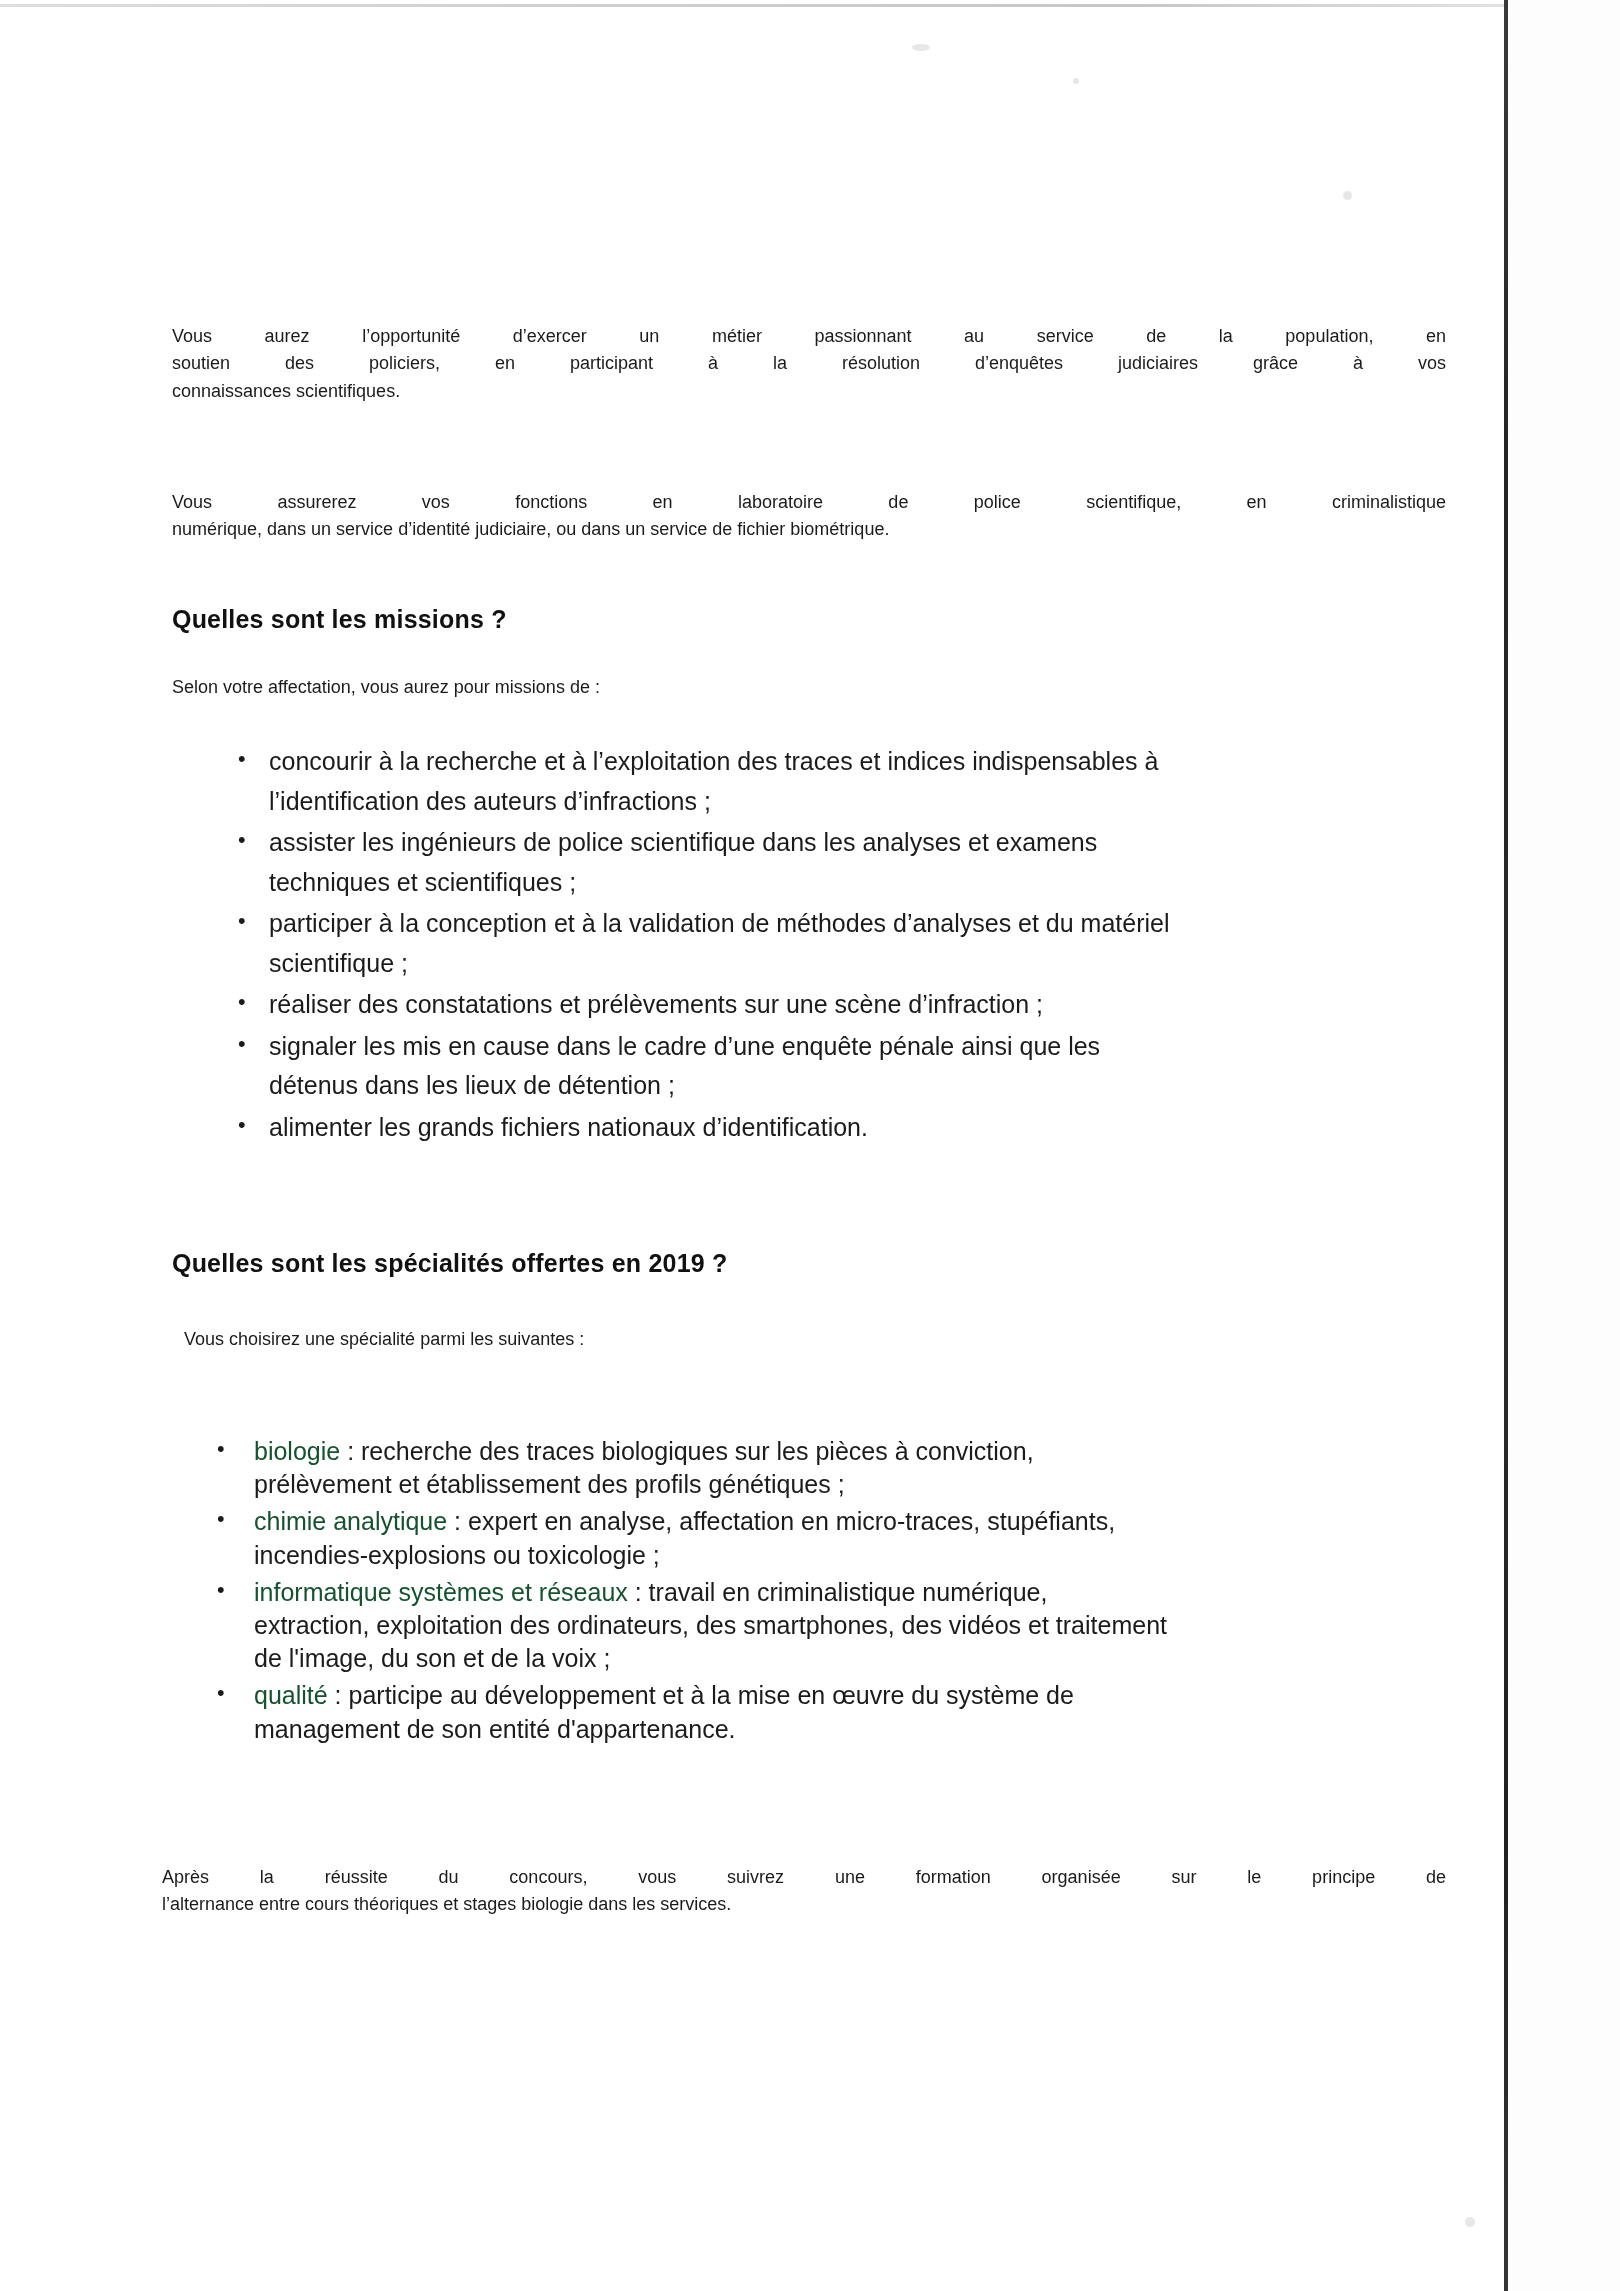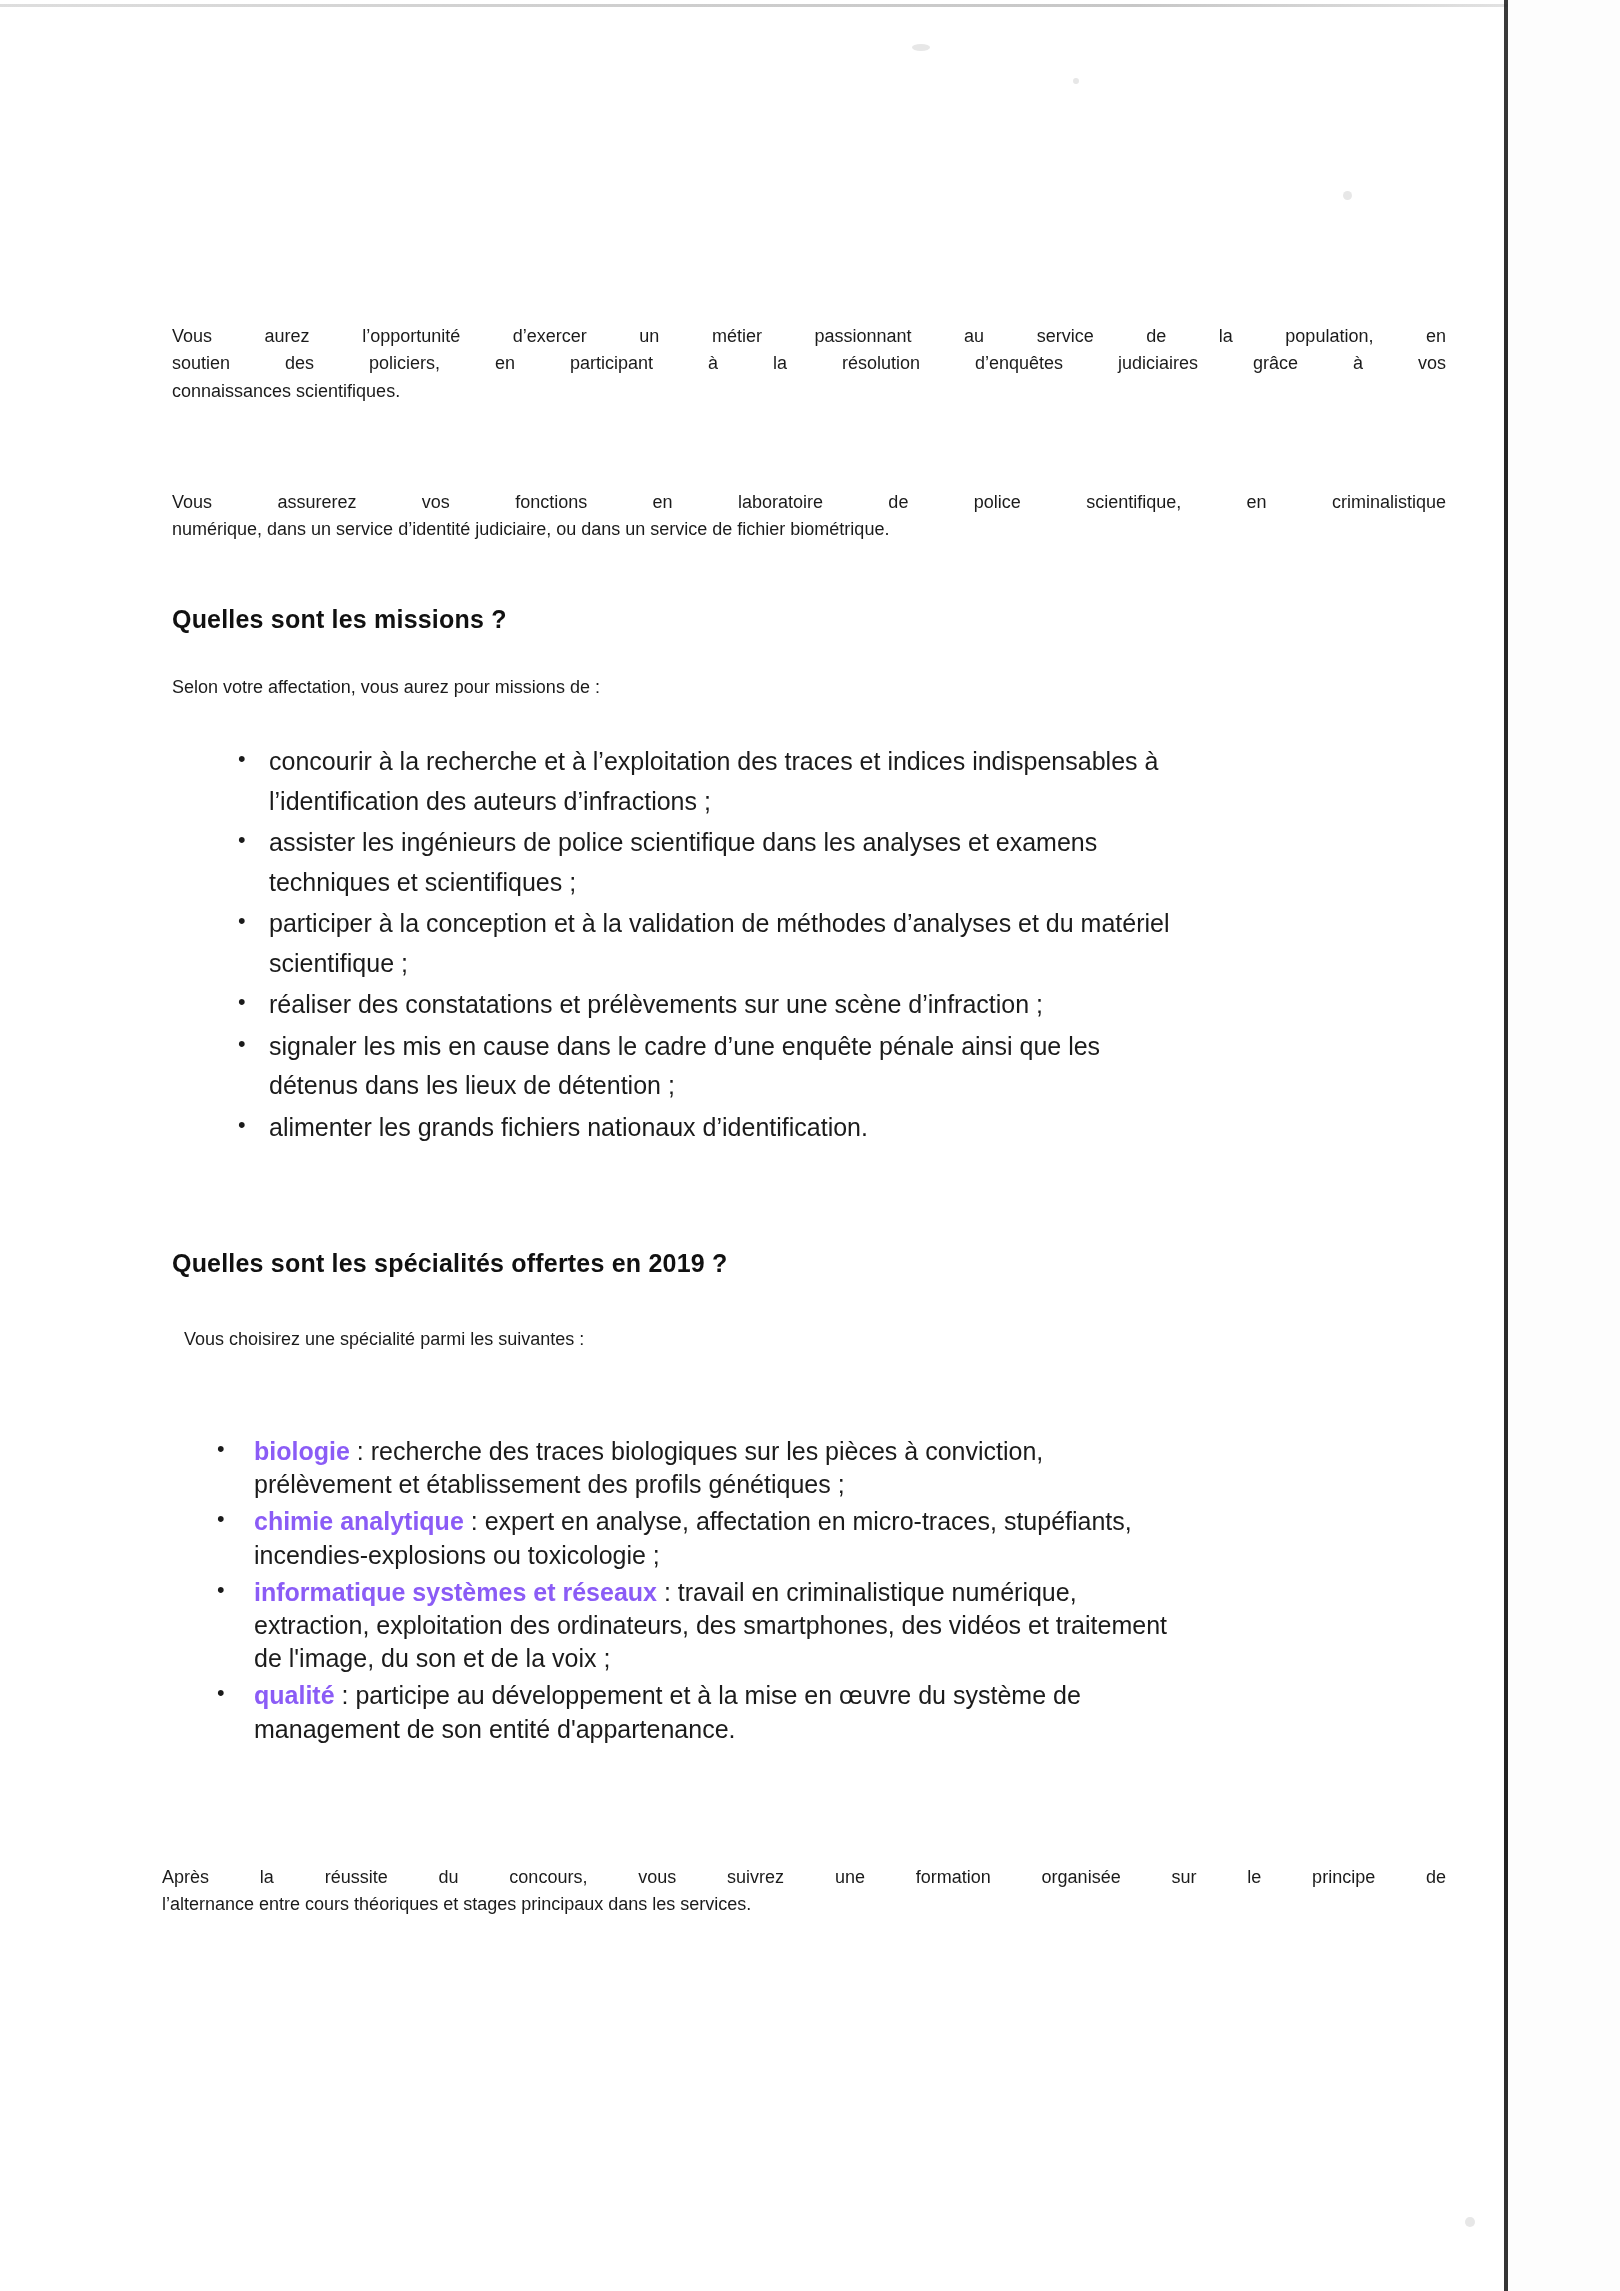--- a/index.html
+++ b/index.html
@@ -141,22 +141,22 @@
     left: 217px;
     top: 1435px;
     width: 1225px;
   }
   #list-specialites li {
     line-height: 1.33;
     margin-bottom: 3.9px;
     padding-left: 37px;
   }
   #list-specialites li .term {
-    font-weight: bold;
-    color: #8b5cf6;
+    font-weight: normal;
+    color: #14532d;
     margin-top: 11px;
   }
 </style>
 </head>
 <body>
 
 <div class="page">
 
   <div class="scan-edge-top"></div>
   <div class="scan-spot" style="left:912px;top:44px;width:17.6px;height:6.9px;"></div>
@@ -240,21 +240,21 @@
       </li>
       <li>
         <span class="bullet">•</span>
         <span class="txt"><span class="term">qualité</span><span> : participe au développement et à la mise en œuvre du système de</span></span>
         <span class="txt">management de son entité d'appartenance.</span>
       </li>
     </ul>
 
     <div class="para" id="para-apres">
       <span class="jn">Après la réussite du concours, vous suivrez une formation organisée sur le principe de</span>
-      <span class="ln">l’alternance entre cours théoriques et stages principaux dans les services.</span>
+      <span class="ln">l’alternance entre cours théoriques et stages biologie dans les services.</span>
     </div>
 
   </div>
 
   <div class="scan-edge-right"></div>
   <div class="scan-edge-right2"></div>
 
 </div>
 
 

